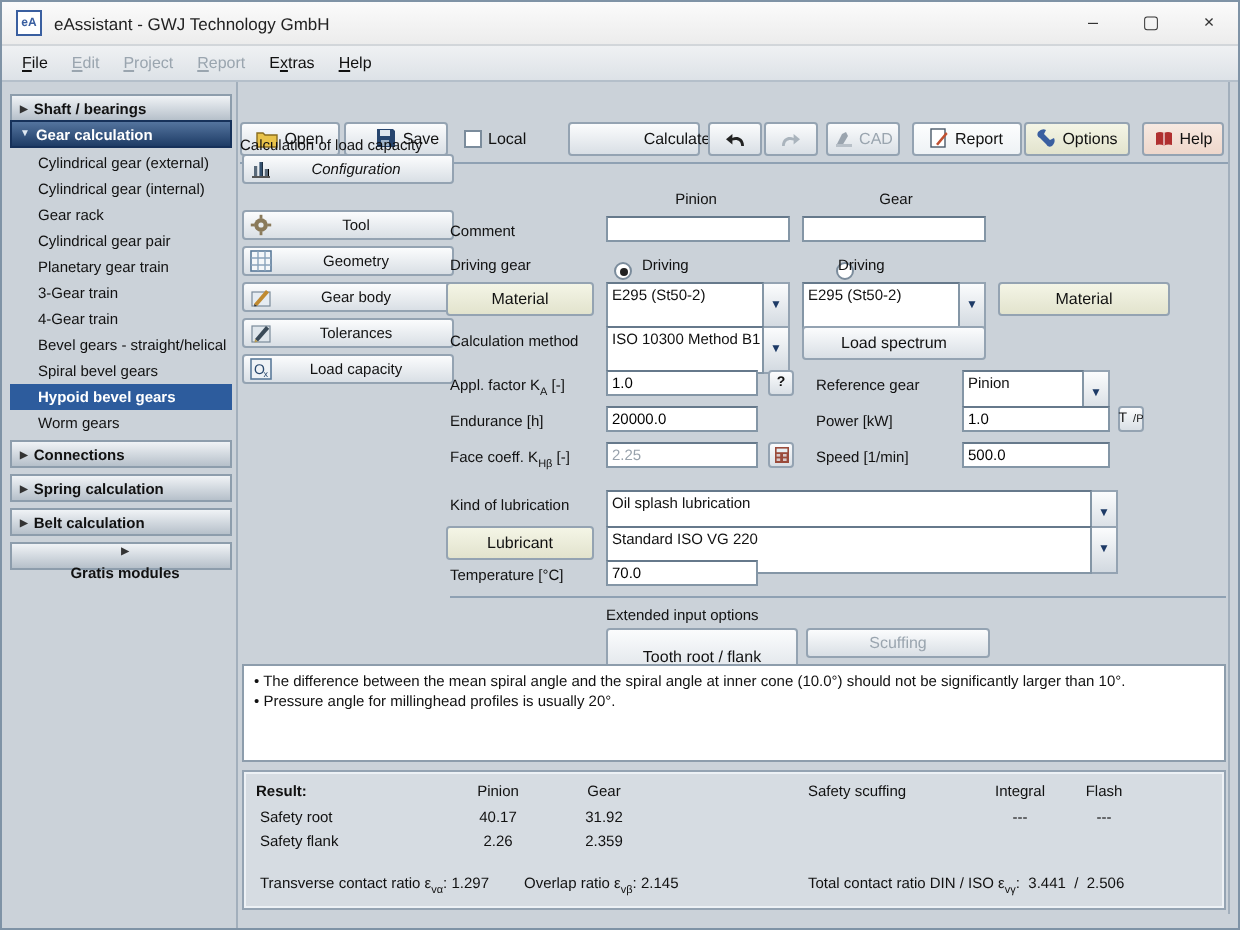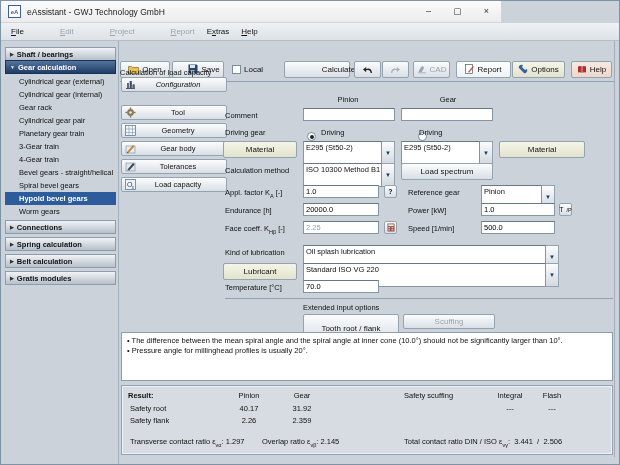--- a/index.html
+++ b/index.html
@@ -4,29 +4,29 @@
 <style>
   html,body{margin:0;padding:0;background:#9aa5ae;}
   *{box-sizing:border-box;}
   #win{
     position:relative;width:620px;height:465px;background:#cbd2d9;
     border:1px solid #7f93a6;font-family:"Liberation Sans",sans-serif;
     overflow:hidden;color:#111;
   }
   .abs{position:absolute;}
   
-  .titlebar{left:0;top:0;width:500px;height:22px;background:linear-gradient(#fbfbfb,#ececec);border-bottom:1px solid #d2d6da;display:flex;align-items:center;}
+  .titlebar{left:0;top:0;width:618px;height:22px;background:linear-gradient(#fbfbfb,#ececec);border-bottom:1px solid #d2d6da;display:flex;align-items:center;}
   .appicon{width:13px;height:13px;margin:0 6px 0 7px;border:1px solid #3a5fa0;background:#fff;color:#3a5fa0;font-size:6px;font-weight:bold;display:flex;align-items:center;justify-content:center;}
   .title{font-size:8.5px;color:#222;}
   .wctrls{margin-left:auto;display:flex;height:22px;}
   .wctrl{width:29px;height:21px;display:flex;align-items:center;justify-content:center;font-size:9px;color:#333;}
   
   .menubar{left:0;top:22px;width:618px;height:18px;background:linear-gradient(#eff1f3,#dde2e7);border-bottom:1px solid #b4bfca;display:flex;align-items:center;padding-left:4px;}
   .menu-item{font-size:8px;padding:2px 6px;color:#111;}
-  .menu-item.disabled{color:#9aa5af;margin-left:24px;}
+  .menu-item.disabled{color:#9aa5af;}
   .menu-item u{text-decoration:underline;}
   
   .shead{left:4px;width:111px;height:14px;background:linear-gradient(#f0f3f6,#b6c0ca);border:1px solid #8d9dac;display:flex;align-items:center;font-size:7.5px;font-weight:bold;padding-left:4px;gap:3px;}
   .shead .arr{font-size:5px;color:#333;}
   .shead.active{background:linear-gradient(#54749e,#1e3c66);color:#fff;border-color:#16315a;}
   .shead.active .arr{color:#dfe8f2;}
   .sitem{left:4px;width:111px;height:13px;font-size:7.5px;line-height:13px;padding-left:14px;white-space:nowrap;overflow:hidden;}
   .sitem.selected{background:#2d5c9d;color:#fff;font-weight:bold;}
   
   .toolbar{left:119px;top:59px;width:494px;height:18px;display:flex;align-items:center;}
@@ -117,21 +117,21 @@
       <span>Connections</span>
     </div>
   <div class="abs shead" style="top:236px;">
       <span class="arr">▶</span>
       <span>Spring calculation</span>
     </div>
   <div class="abs shead" style="top:253px;">
       <span class="arr">▶</span>
       <span>Belt calculation</span>
     </div>
-  <div class="abs shead" style="top:270px;">
+  <div class="abs shead" style="top:270px;flex-direction:column;">
       <span class="arr">▶</span>
       <span>Gratis modules</span>
     </div>
 
   <div class="abs vline" style="left:117px;top:40px;height:423px;"></div>
   <div class="abs vline" style="left:613px;top:40px;height:416px;"></div>
 
   
   <div class="abs toolbar">
     <span class="btn" style="width:50px;">

